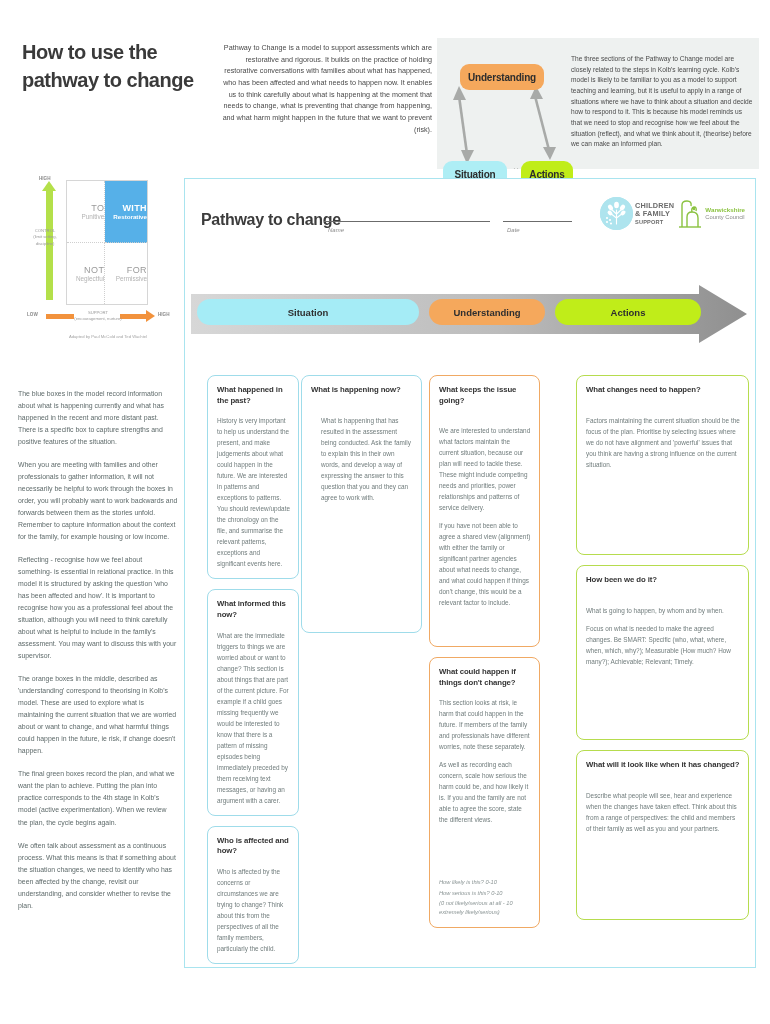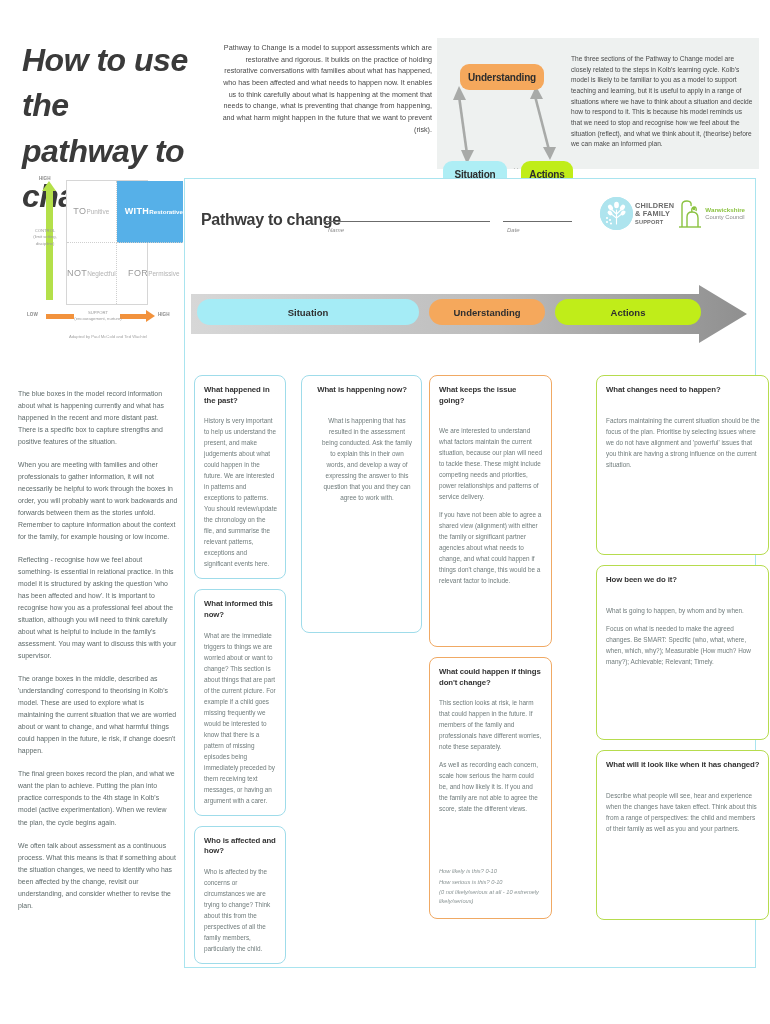--- a/index.html
+++ b/index.html
@@ -9,22 +9,22 @@
     font-family: "Liberation Sans", sans-serif;
     overflow: hidden;
   }
   .page { position: relative; width: 770px; height: 1024px; }
 
   
   .title-block {
     position: absolute; left: 22px; top: 38px; width: 190px;
   }
   .title-block .line {
-    font-size: 32px; font-weight: 700; color: #3a3a3a;
-    letter-spacing: -0.5px; line-height: 1.42; font-style: italic;
+    font-size: 20px; font-weight: 700; color: #3a3a3a;
+    letter-spacing: -0.5px; line-height: 1.42;
   }
 
   .intro-text {
     position: absolute; left: 220px; top: 42px; width: 212px;
     font-size: 7.2px; line-height: 1.62; color: #4a4a4a;
     text-align: right;
   }
 
   .kolb-panel {
     position: absolute; left: 437px; top: 38px; width: 322px; height: 131px;
@@ -48,21 +48,21 @@
   }
 
   
   .sdw { position: absolute; left: 24px; top: 176px; width: 160px; height: 180px; }
   .sdw-grid {
     position: absolute; left: 42px; top: 4px; width: 82px; height: 125px;
     border: 1px solid #d6d6d6; background: #ffffff;
     display: grid; grid-template-columns: 1fr 1fr; grid-template-rows: 1fr 1fr;
   }
   .sdw-cell {
-    display: flex; flex-direction: row; align-items: center; justify-content: center;
+    display: flex; flex-direction: column; align-items: flex-end; justify-content: center;
     border-right: 1px dotted #cfcfcf; border-bottom: 1px dotted #cfcfcf;
   }
   .sdw-cell:nth-child(2), .sdw-cell:nth-child(4) { border-right: none; padding-left: 8px; }
   .sdw-cell:nth-child(3), .sdw-cell:nth-child(4) { border-bottom: none; }
   .sdw-cell .w { font-size: 9px; color: #9a9a9a; letter-spacing: 0.4px; }
   .sdw-cell .s { font-size: 6.4px; color: #b3b3b3; }
   .sdw-cell.hl { background: #56b0e8; }
   .sdw-cell.hl .w { color: #ffffff; font-weight: 700; }
   .sdw-cell.hl .s { color: #ffffff; font-weight: 700; font-size: 6.2px; }
 
@@ -144,24 +144,24 @@
     display: flex; align-items: center; justify-content: center;
     font-size: 9.5px; font-weight: 700; color: #2f2f2f;
   }
   .phase-situation { left: 12px; width: 222px; background: #a5ecf6; }
   .phase-understanding { left: 244px; width: 116px; background: #f5a85c; }
   .phase-actions { left: 370px; width: 146px; background: #c0ed19; }
 
   
   .cards { position: absolute; left: 0; top: 196px; width: 572px; }
   .col { position: absolute; top: 0; }
-  .col-1 { left: 9px; width: 92px; }
-  .col-2 { left: 116px; width: 121px; text-align: center; }
-  .col-3 { left: 244px; width: 123px; }
-  .col-4 { left: 400px; width: 184px; padding-left: 11px; }
+  .col-1 { left: 22px; width: 92px; }
+  .col-2 { left: 116px; width: 121px; }
+  .col-3 { left: 244px; width: 111px; }
+  .col-4 { left: 380px; width: 184px; padding-left: 11px; }
 
   .card {
     border-radius: 8px; padding: 9px 8px 9px 9px; margin-bottom: 10px;
     background: #ffffff;
   }
   .card.blue { border: 1px solid #9fdcea; }
   .card.orange { border: 1px solid #f0a964; }
   .card.green { border: 1px solid #b6dc4e; }
   .card h3 {
     font-size: 7.8px; font-weight: 700; color: #343434; line-height: 1.36;

